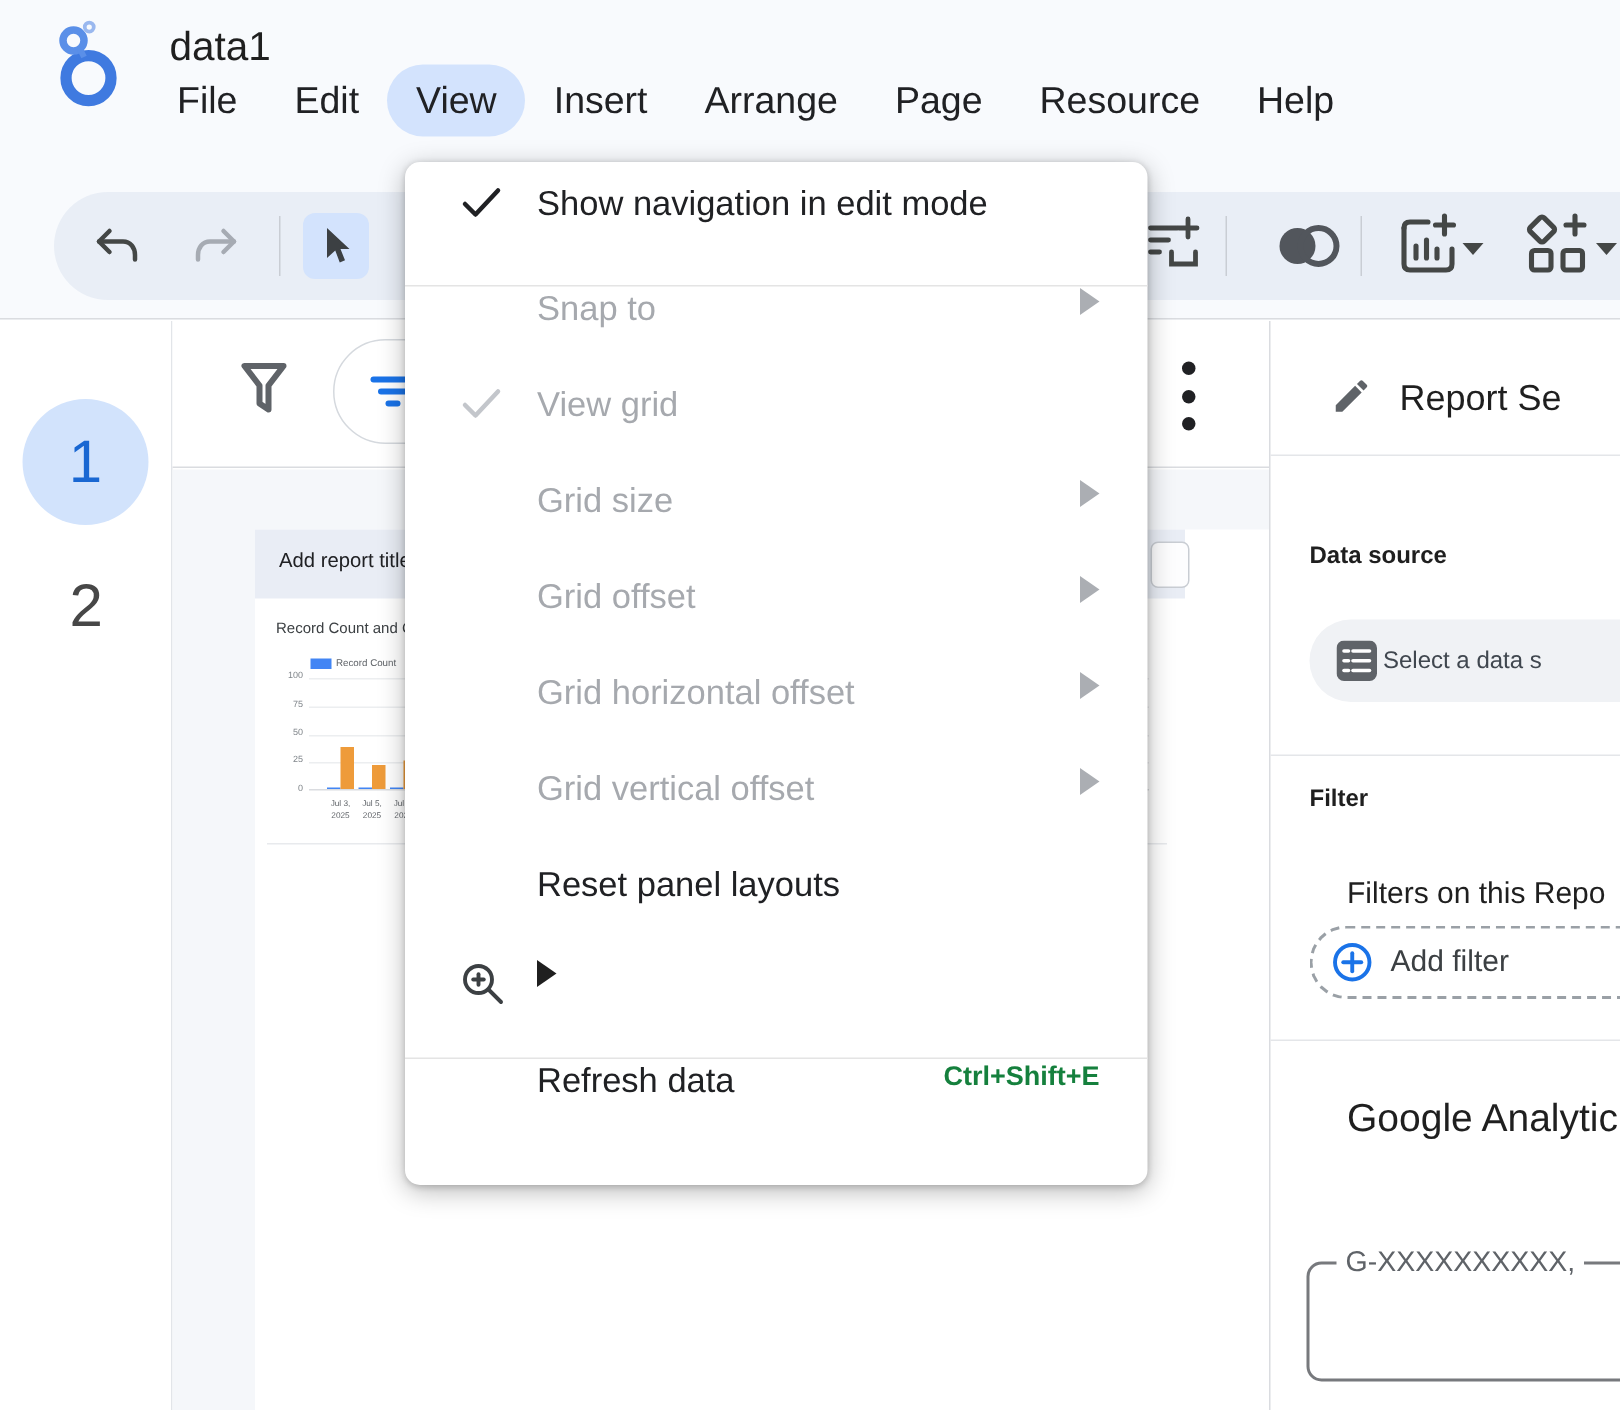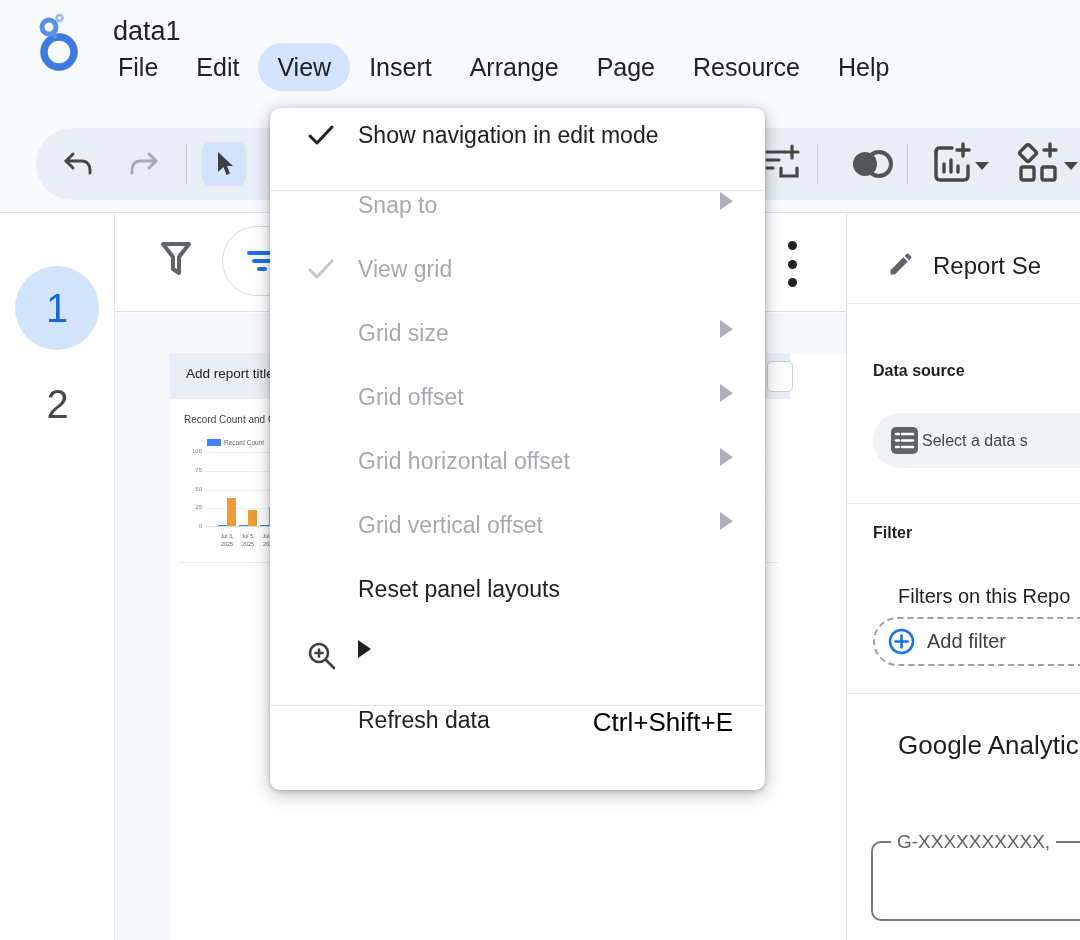--- a/index.html
+++ b/index.html
@@ -68,21 +68,21 @@
   
   .vmenu { position:absolute; left:270px; top:108px; width:495px; height:682px; background:#fff; border-radius:10px; box-shadow:0 4px 18px rgba(0,0,0,.28), 0 1px 4px rgba(0,0,0,.18); z-index:20; padding:14px 0 12px; }
   .mi { height:64px; display:flex; align-items:flex-start; padding:0 32px 0 36px; }
   .mi.tall { height:67px; }
   .mi .ic { width:52px; display:flex; align-items:center; }
   .mi .lbl { flex:1; font-size:23px; color:#202124; }
   .mi.disabled .lbl { color:#a6a9ae; }
   .mi .sub-arrow { width:0; height:0; border-left:13px solid #5f6368; border-top:9px solid transparent; border-bottom:9px solid transparent; }
   .mi.disabled .sub-arrow { border-left-color:#abaeb3; }
   .mi .sub-arrow.dark { border-left-color:#1f1f1f; }
-  .mi .shortcut { font-size:26px; color:#000000; }
+  .mi .shortcut { font-size:18px; color:#15803d;font-weight:bold; }
   .msep { height:1px; background:#e4e4e4; margin:1px 0; }
 </style>
 </head>
 <body>
 
 <div class="topbar">
   <svg class="logo" viewBox="0 0 52 62">
     <circle cx="27" cy="40" r="15" fill="none" stroke="#3f7ae0" stroke-width="7.5"></circle>
     <circle cx="17" cy="15" r="7" fill="none" stroke="#5a8fe8" stroke-width="5"></circle>
     <circle cx="27.5" cy="6" r="3" fill="none" stroke="#9ab8ef" stroke-width="2.5"></circle>

